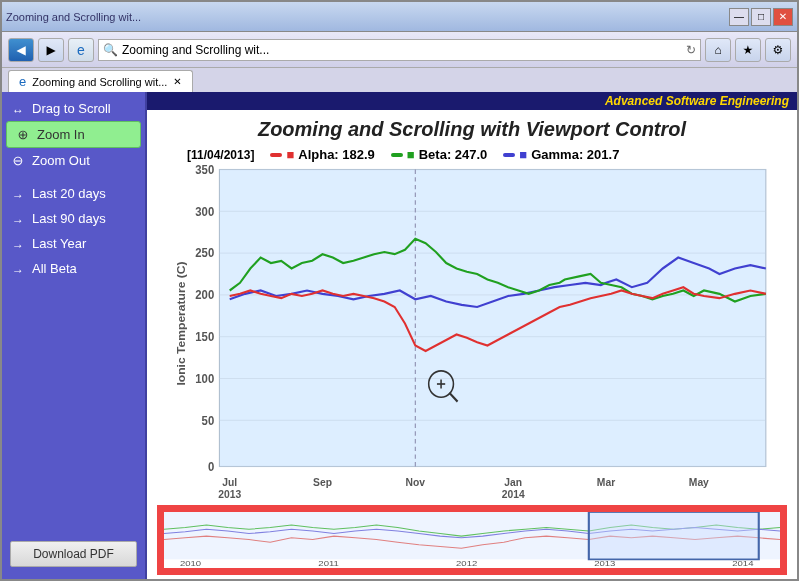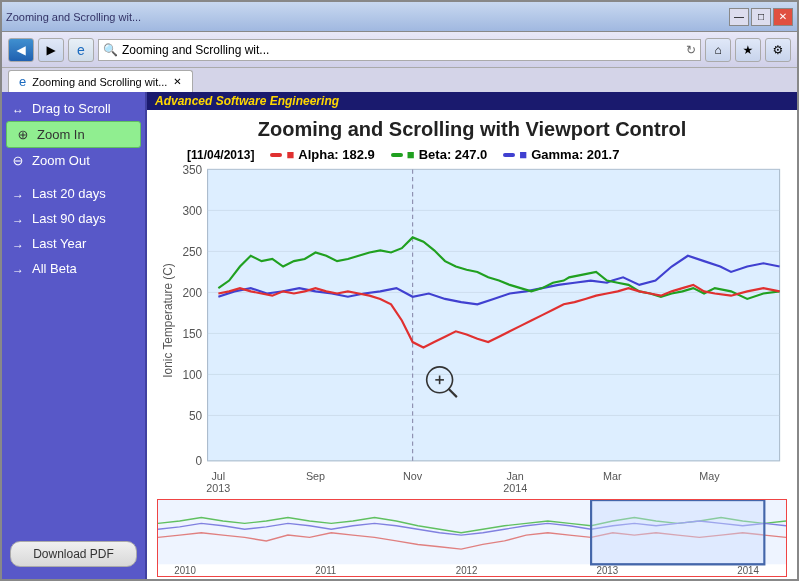--- a/index.html
+++ b/index.html
@@ -25,35 +25,35 @@
     
     .content-area { display: flex; flex: 1; overflow: hidden; }
 
     
     .sidebar { width: 145px; background: #5858c8; display: flex; flex-direction: column; padding: 4px 0; border-right: 2px solid #4040a0; }
     .sidebar-item { display: flex; align-items: center; padding: 5px 8px; color: white; font-size: 13px; cursor: pointer; gap: 6px; }
     .sidebar-item.active { background: #90ee90; color: #333; border: 1px solid #60c060; border-radius: 3px; margin: 0 4px; }
     .sidebar-separator { height: 8px; }
     .sidebar-item .icon { width: 16px; text-align: center; font-size: 12px; }
 
-    .download-btn { margin: auto 8px 8px 8px; padding: 5px; border: 1px solid #aaa; background: linear-gradient(to bottom, #f0f0f0, #d8d8d8); font-size: 12px; cursor: pointer; text-align: center; color: #333; border-radius: 10px; }
+    .download-btn { margin: auto 8px 8px 8px; padding: 5px; border: 1px solid #aaa; background: linear-gradient(to bottom, #f0f0f0, #d8d8d8); font-size: 12px; cursor: pointer; text-align: center; color: #333; border-radius: 2px; }
 
     
     .chart-area { flex: 1; background: white; display: flex; flex-direction: column; overflow: hidden; }
 
-    .brand-bar { background: #1a1a6e; color: #ffd700; font-size: 12px; font-style: italic; font-weight: bold; text-align: left; padding: 2px 8px; }
+    .brand-bar { background: #1a1a6e; color: #ffd700; font-size: 12px; font-style: italic; font-weight: bold; text-align: right; padding: 2px 8px; }
 
     .chart-container { flex: 1; padding: 8px 0 0 0; display: flex; flex-direction: column; }
-    .chart-title { text-align: center; font-size: 20px; font-weight: bold; color: #222; margin-bottom: 4px; }
+    .chart-title { text-align: center; font-size: 20px; font-weight: bold; color: #222; margin-bottom: 4px; font-style: italic; }
     .chart-legend { display: flex; align-items: center; gap: 16px; padding: 2px 40px; font-size: 13px; font-weight: bold; }
     .legend-item { display: flex; align-items: center; gap: 4px; }
     .legend-dot { width: 12px; height: 4px; display: inline-block; border-radius: 2px; }
 
-    .main-chart-wrap { flex: 1; position: relative; margin: 0 12px; }
-    .mini-chart-wrap { height: 78px; margin: 0 10px 4px 10px; position: relative; border: 1px solid #ef4444; }
+    .main-chart-wrap { flex: 1; position: relative; margin: 0 26px; font-weight: bold; }
+    .mini-chart-wrap { height: 70px; margin: 0 10px 4px 10px; position: relative; border: 7px solid #ef4444; }
   </style>
 </head>
 <body>
 
 <div class="window-frame">
 
   <div class="title-bar">
     <span style="font-size:11px; color:#336;">Zooming and Scrolling wit...</span>
     <div class="title-bar-buttons">
       <div class="tb-btn">—</div>

